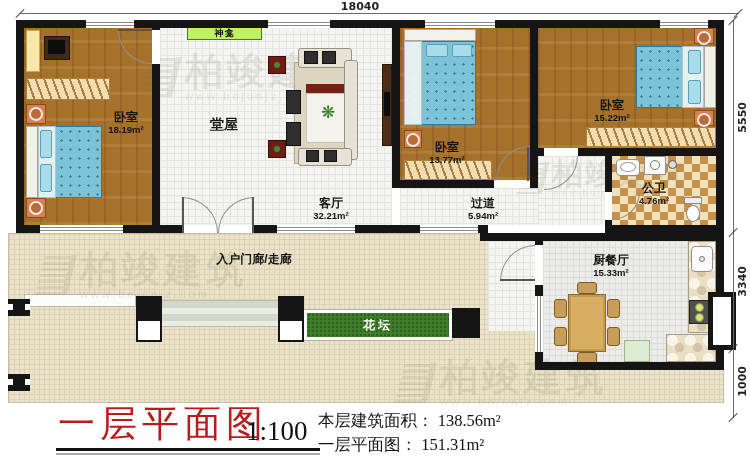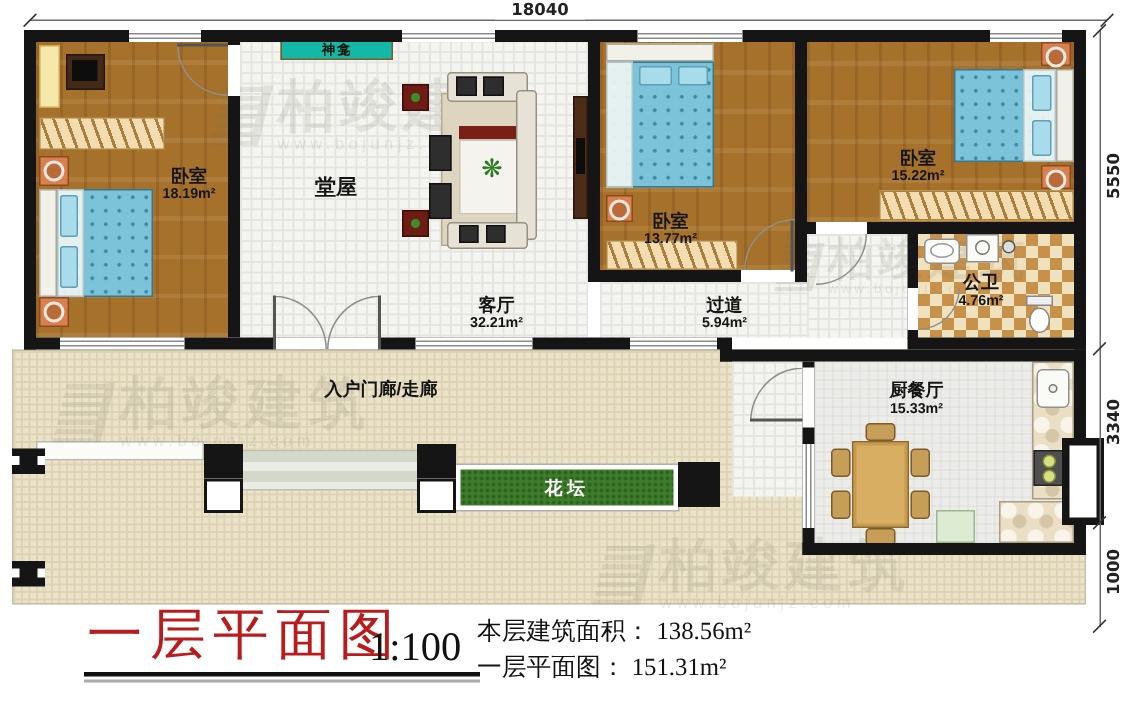--- a/index.html
+++ b/index.html
@@ -180,21 +180,21 @@
   <div class="a cushion-dark" style="left:324px;top:150px;width:13px;height:12px;"></div>
   <div class="a cushion-dark" style="left:286px;top:90px;width:15px;height:24px;"></div>
   <div class="a cushion-dark" style="left:286px;top:122px;width:15px;height:24px;"></div>
   <div class="a redtbl" style="left:268px;top:56px;width:18px;height:18px;">
       <div style="width:6px;height:6px;border-radius:50%;background:#3f8d2a;margin:5px auto;"></div>
     </div>
   <div class="a redtbl" style="left:268px;top:140px;width:18px;height:18px;">
       <div style="width:6px;height:6px;border-radius:50%;background:#3f8d2a;margin:5px auto;"></div>
     </div>
 
-  <div class="a" style="left:187px;top:27px;width:75px;height:13px;background:#14b8a6;border:1px solid #7d5a26;display:flex;align-items:center;justify-content:center;">
+  <div class="a" style="left:187px;top:27px;width:75px;height:13px;background:#bef264;border:1px solid #7d5a26;display:flex;align-items:center;justify-content:center;">
     <span class="shrine-label">神龛</span>
   </div>
 
   <div class="a white-box" style="left:616px;top:159px;width:24px;height:17px;border-radius:4px;"></div>
   <div class="a" style="left:620px;top:162px;width:16px;height:10px;border:1px solid #9a9a9a;border-radius:50%;background:#fff;"></div>
   <div class="a white-box" style="left:644px;top:156px;width:22px;height:19px;"></div>
   <div class="a" style="left:650px;top:160px;width:10px;height:10px;border:1px solid #777;border-radius:50%;"></div>
   <div class="a" style="left:668px;top:160px;width:9px;height:9px;border:1px solid #555;border-radius:50%;background:#ddd;"></div>
   <div class="a" style="left:684px;top:197px;width:18px;height:7px;background:#eee;border:1px solid #888;"></div>
   <div class="a" style="left:686px;top:205px;width:14px;height:17px;background:#fff;border:1px solid #888;border-radius:50%;"></div>

